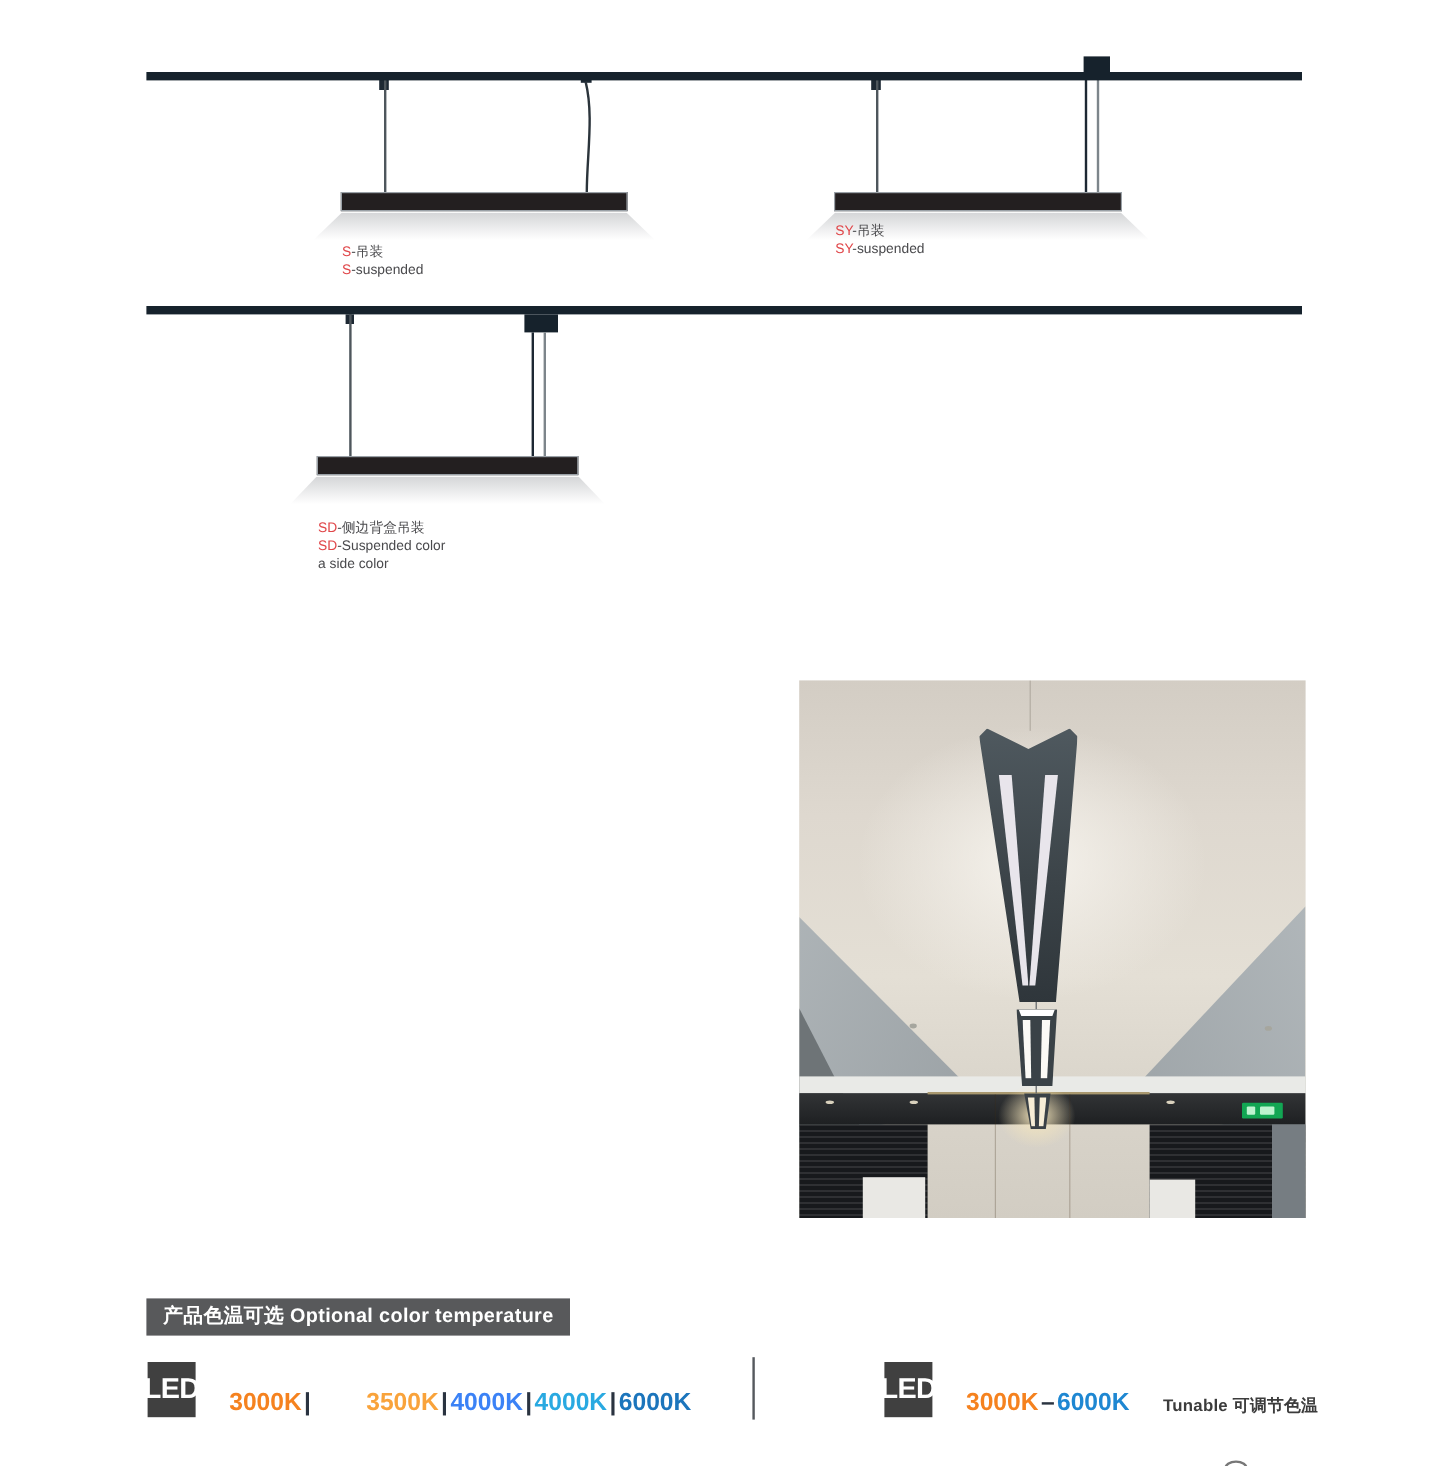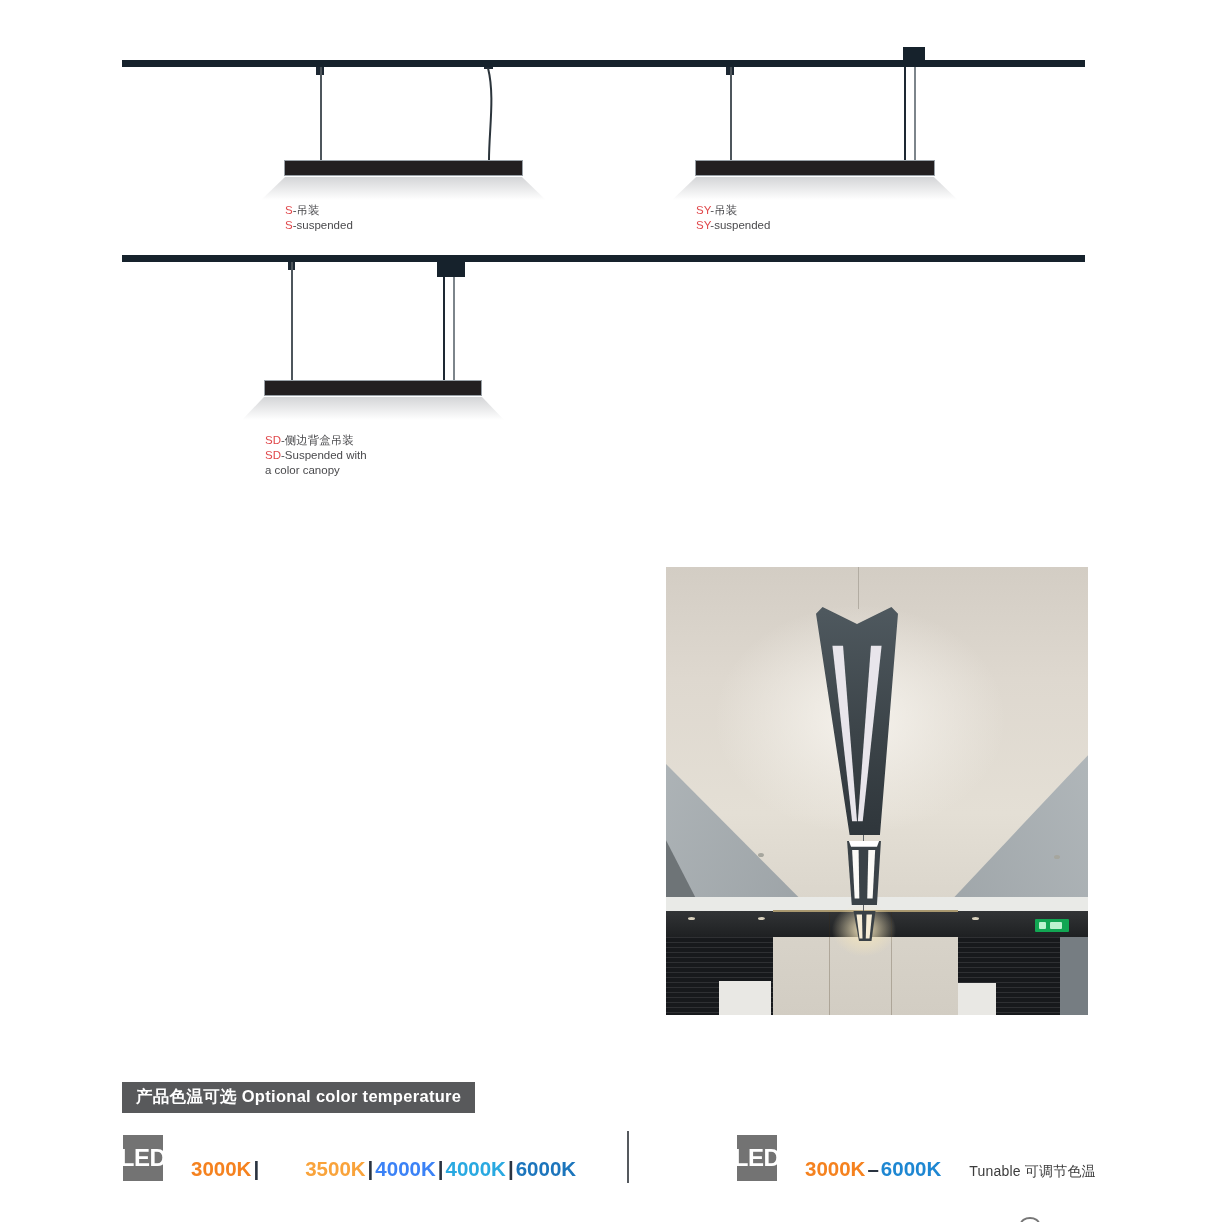--- a/index.html
+++ b/index.html
@@ -71,27 +71,27 @@
          clip-path:polygon(62% 14%,81% 14%,74% 90%,59% 90%);}
   .seg-tip{left:186px;top:344px;width:25px;height:30px;
          clip-path:polygon(6% 0,94% 0,78% 100%,28% 100%);background:#3a4146;}
   .seg-tip .strip-l{position:absolute;inset:0;background:#f7edd6;
          clip-path:polygon(18% 12%,40% 12%,42% 92%,30% 92%);}
   .seg-tip .strip-r{position:absolute;inset:0;background:#f7edd6;
          clip-path:polygon(58% 12%,80% 12%,70% 92%,55% 92%);}
   .seg-link{position:absolute;width:1px;background:#5c6166;left:197px;}
 
   
-  .ledbox{position:absolute;width:40px;height:46px;background:#737373;color:#fff;
+  .ledbox{position:absolute;width:40px;height:46px;background:#404040;color:#fff;
           display:flex;align-items:center;justify-content:center;
           font-size:24px;font-weight:700;letter-spacing:-.5px;}
   .temps{position:absolute;height:46px;display:flex;align-items:flex-end;gap:2px;
          font-size:20.5px;font-weight:700;white-space:nowrap;}
   .sep{color:#2A3340;font-weight:700;}
-  .note{font-size:14px;font-weight:400;color:#3c3c3c;margin-left:26px;letter-spacing:.2px;}
+  .note{font-size:14px;font-weight:700;color:#3c3c3c;margin-left:26px;letter-spacing:.2px;}
   .vdivider{position:absolute;left:627px;top:1131px;width:2px;height:52px;background:#55595e;}
   .logo-mark{position:absolute;left:1020px;top:1217px;width:16px;height:10px;
          border:2px solid #777;border-radius:50%;background:#fff;}
 </style>
 </head>
 <body>
 
 <div class="page">
 
 
@@ -110,37 +110,37 @@
     <div><span style="color: rgb(224, 71, 74);">S</span><span>-吊装</span></div>
     <div><span style="color: rgb(224, 71, 74);">S</span><span>-suspended</span></div>
   </div>
 
   <div class="nub" style="left:726px;top:66px;width:8px;height:9px;"></div>
   <div class="wire" style="left:730px;top:66px;height:94px;"></div>
   <div class="wire-dark" style="left:904px;top:60px;height:100px;"></div>
   <div class="wire-lite" style="left:914px;top:60px;height:100px;"></div>
   <div class="fixture" style="left:695px;top:160px;width:240px;"></div>
   <div class="beam" style="left:670px;top:177px;width:290px;"></div>
-  <div class="dlabel" style="left:696px;top:203px;">
+  <div class="dlabel" style="left:696px;top:186px;">
     <div><span style="color: rgb(224, 71, 74);">SY</span><span>-吊装</span></div>
     <div><span style="color: rgb(224, 71, 74);">SY</span><span>-suspended</span></div>
   </div>
 
   <div class="ceiling" style="left:122px;top:255px;width:963px;"></div>
   <div class="cbox" style="left:437px;top:262px;width:28px;height:15px;"></div>
   <div class="nub" style="left:288px;top:262px;width:7px;height:8px;"></div>
   <div class="wire" style="left:291px;top:262px;height:118px;"></div>
   <div class="wire-dark" style="left:443px;top:277px;height:103px;"></div>
   <div class="wire-lite" style="left:453px;top:277px;height:103px;"></div>
   <div class="fixture" style="left:264px;top:380px;width:218px;"></div>
   <div class="beam" style="left:240px;top:397px;width:266px;"></div>
   <div class="dlabel" style="left:265px;top:433px;">
     <div><span style="color: rgb(224, 71, 74);">SD</span><span>-侧边背盒吊装</span></div>
-    <div><span style="color: rgb(224, 71, 74);">SD</span><span>-Suspended with</span></div>
-    <div><span>a color canopy</span></div>
+    <div><span style="color: rgb(224, 71, 74);">SD</span><span>-Suspended color</span></div>
+    <div><span>a side color</span></div>
   </div>
 
   <div class="photo">
     <div class="ph ph-plane-left"></div>
     <div class="ph ph-plane-left2"></div>
     <div class="ph ph-plane-right"></div>
     <div class="ph ph-dot" style="left:92px;top:286px;"></div>
     <div class="ph ph-dot" style="left:388px;top:288px;"></div>
     <div class="ph ph-fascia"></div>
     <div class="ph ph-soffit"></div>

